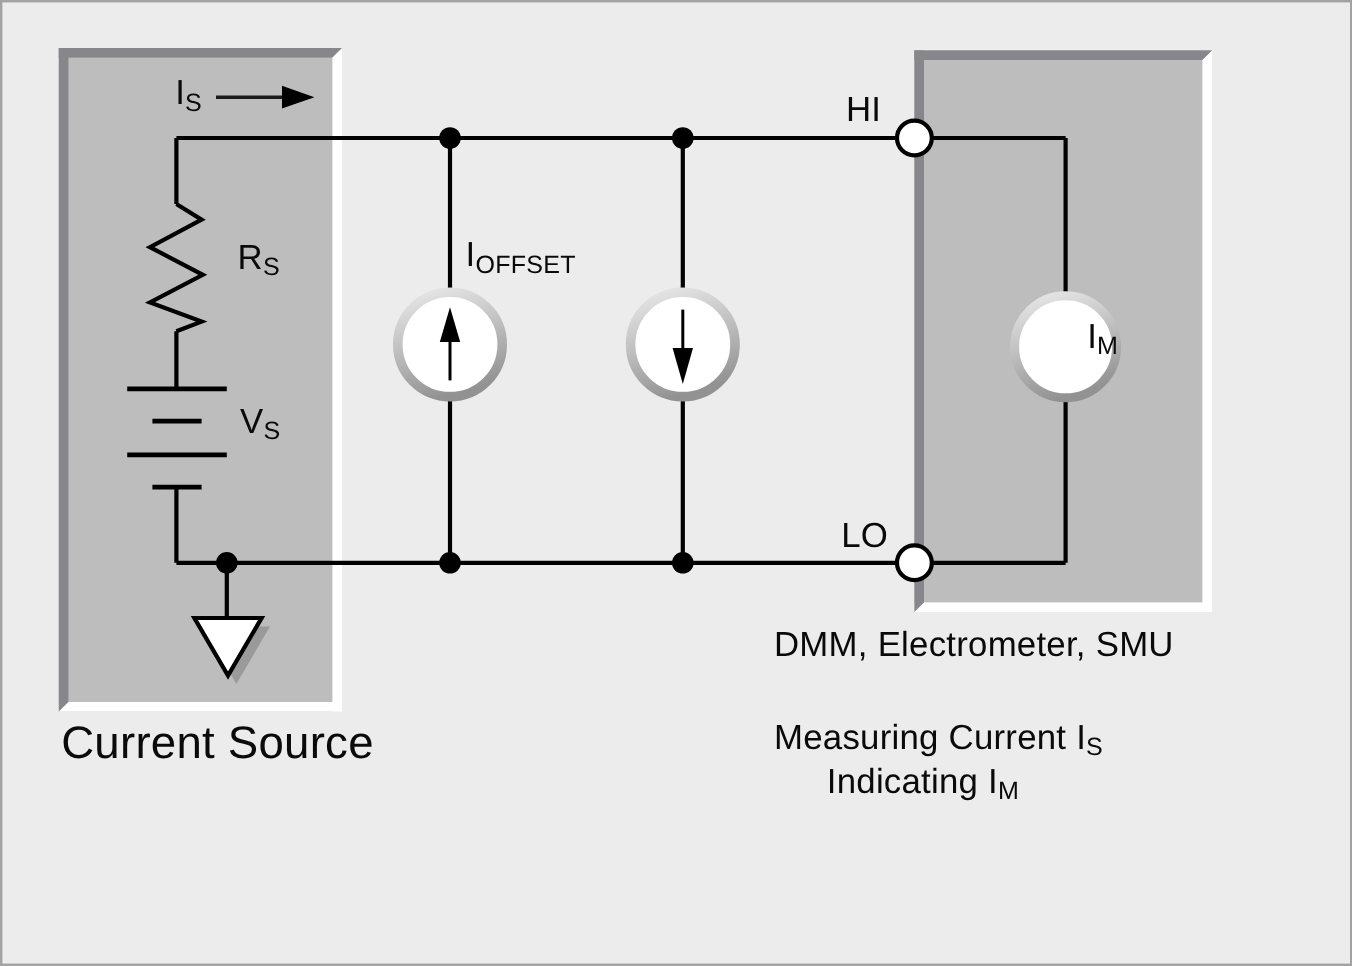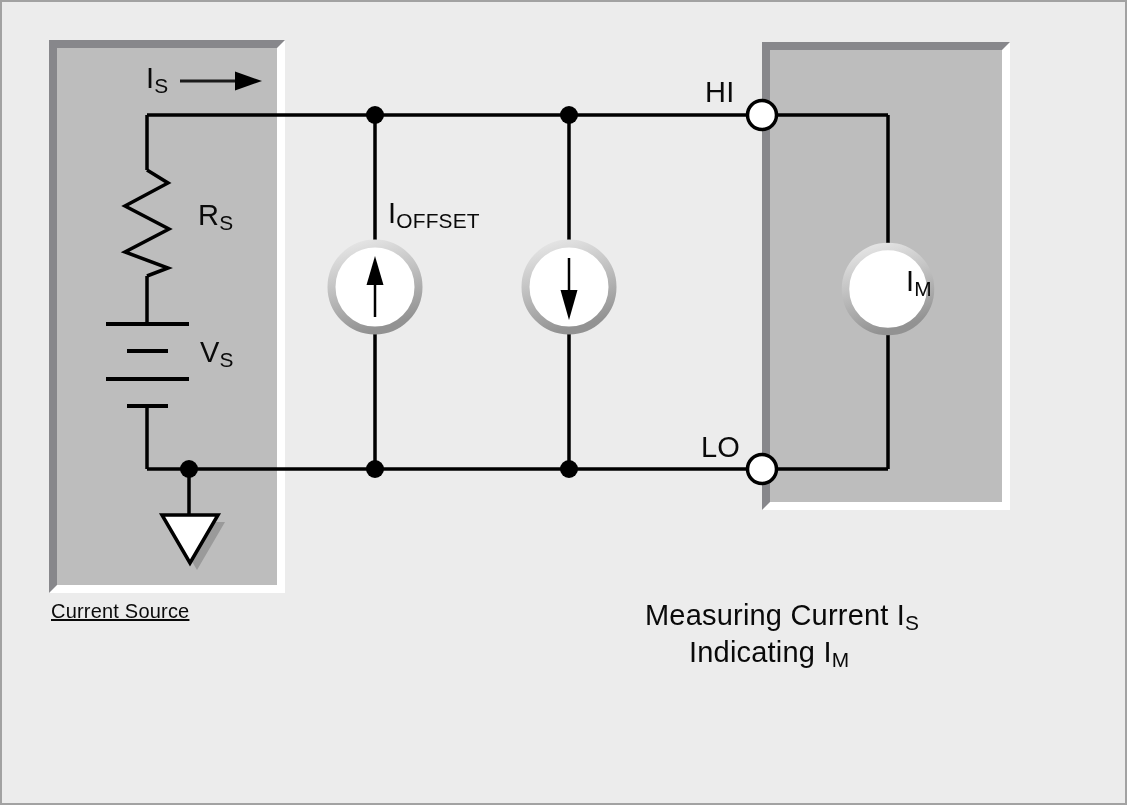--- a/index.html
+++ b/index.html
@@ -30,21 +30,21 @@
     line-height:1.05;
     white-space:nowrap;
     letter-spacing:0.2px;
   }
   .text sub {
     font-size:0.72em;
     vertical-align:-0.25em;
     line-height:0;
     letter-spacing:0.2px;
   }
-  .caption { font-size:20px;text-decoration:underline; }
+  .caption { font-size:38px; }
   .formula .op { margin:0 9px; }
   .formula .op-wide { margin:0 17px; }
   .formula .gap-l { margin-left:10px; }
 </style>
 </head>
 <body>
 
 <div id="figure">
 
   <div class="bevel-box" style="left:47px; top:38px; width:236px; height:553px;"></div>
@@ -131,20 +131,21 @@
   <div class="text" style="left:386px; top:196px;">
     <span>I</span><sub>OFFSET</sub>
   </div>
   <div class="text" style="left:703px; top:75px;">HI</div>
   <div class="text" style="left:699px; top:430px;">LO</div>
   <div class="text" style="left:904px; top:264px;">
     <span>I</span><sub>M</sub>
   </div>
   <div class="text caption" style="left:49px; top:599px;">Current Source</div>
 
+  <div class="text" style="left:643px; top:521px;">DMM, Electrometer, SMU</div>
   <div class="text" style="left:643px; top:598px;">
     <span>Measuring Current I</span><sub>S</sub>
   </div>
   <div class="text" style="left:643px; top:635px;margin-left:44px;">
     <span>Indicating I</span><sub>M</sub>
   </div>
 
 
 </div>
 

